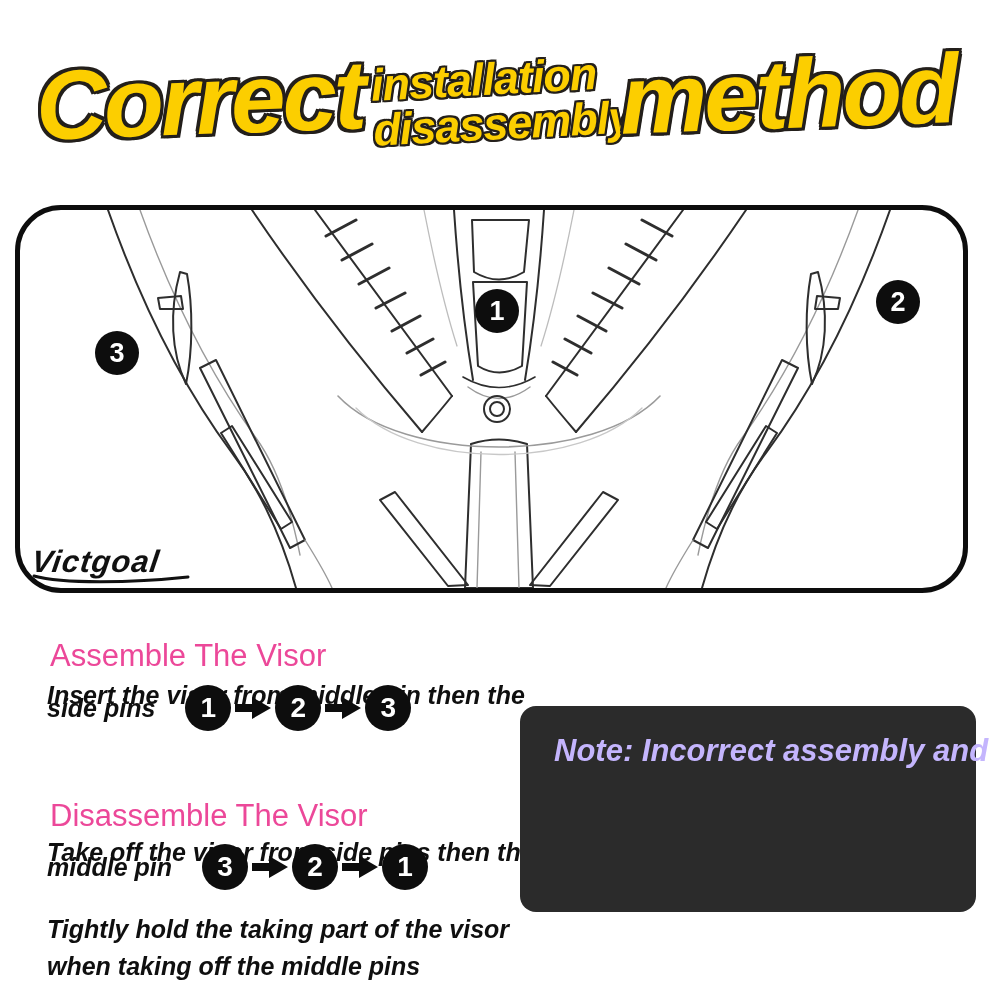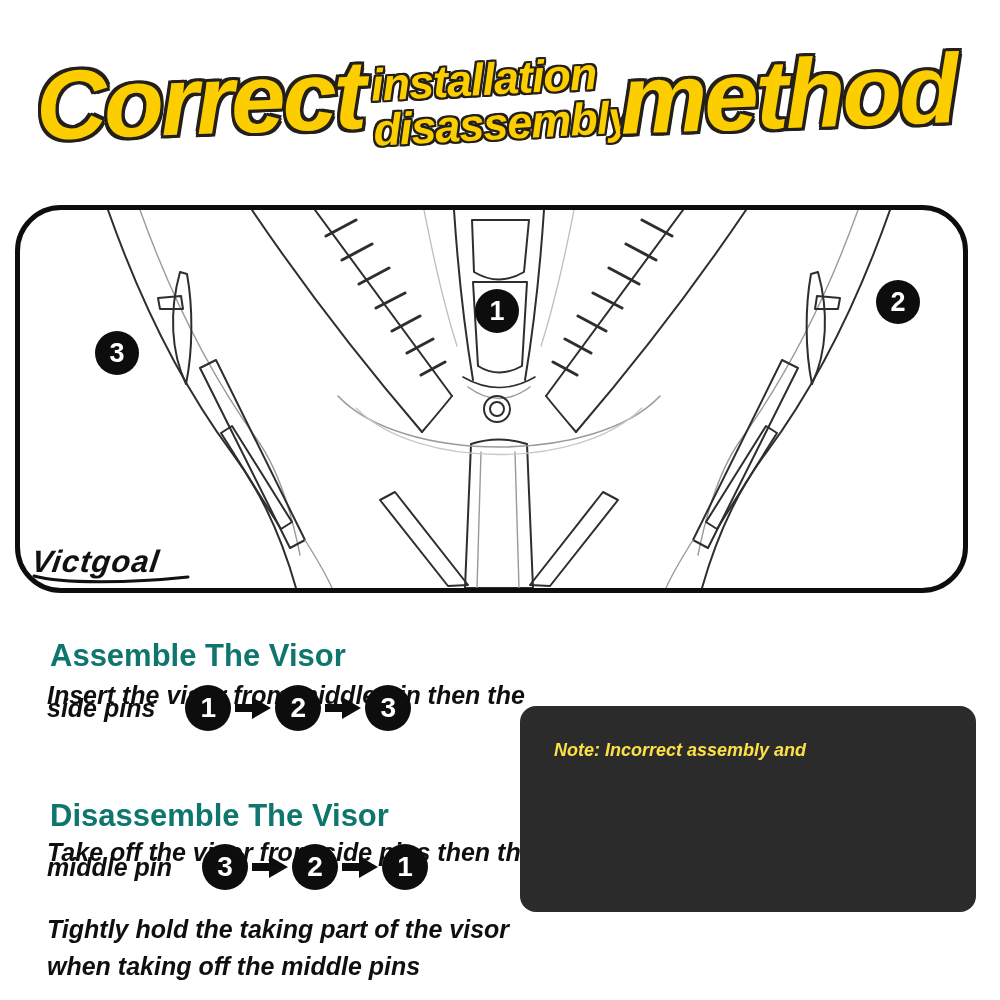--- a/index.html
+++ b/index.html
@@ -31,41 +31,41 @@
   .marker{position:absolute;width:44px;height:44px;border-radius:50%;
           background:#0d0d0d;color:#fff;display:flex;align-items:center;
           justify-content:center;font-weight:bold;font-size:27px;font-style:normal;}
   .m1{left:455px;top:79px;} .m2{left:856px;top:70px;} .m3{left:75px;top:121px;}
   .logo{position:absolute;left:12px;top:334px;width:180px;}
   .logo-text{display:inline-block;font-size:31px;font-weight:bold;font-style:italic;
              letter-spacing:1px;transform:skewX(-8deg);color:#111;}
   .logo-underline{display:block;margin-top:-6px;}
 
   
-  .h2{position:absolute;font-size:31px;font-weight:bold;color:#0f766e;white-space:nowrap;}
+  .h2{position:absolute;font-size:31px;font-weight:normal;color:#ec4899;white-space:nowrap;}
   .body-it{position:absolute;font-size:25px;font-weight:bold;font-style:italic;
            color:#0f0f0f;white-space:nowrap;}
   .h-assemble{left:50px;top:612px;} .l-assemble1{left:47px;top:656px;}
   .h-disassemble{left:50px;top:772px;} .l-disassemble1{left:47px;top:813px;}
   .l-caution1{left:47px;top:890px;} .l-caution2{left:47px;top:927px;}
 
   .seq-row{position:absolute;display:flex;align-items:center;gap:4px;height:48px;}
   .row-assemble{left:47px;top:684px;} .row-disassemble{left:47px;top:843px;}
   .seq-label{position:static;margin-right:26px;font-size:25px;font-weight:bold;
              font-style:italic;color:#0f0f0f;white-space:nowrap;}
   .step{width:46px;height:46px;border-radius:50%;background:#0d0d0d;color:#fff;
         display:flex;align-items:center;justify-content:center;
         font-weight:bold;font-size:28px;font-style:normal;}
   .arrow{display:block;}
 
   
   .note-box{position:absolute;left:520px;top:706px;width:456px;height:206px;
             box-sizing:border-box;background:#2b2b2b;border-radius:16px;
             padding:24px 24px 0 34px;}
-  .note-box p{margin:0;color:#fde047;font-size:18px;font-weight:bold;
+  .note-box p{margin:0;color:#c4b5fd;font-size:31px;font-weight:bold;
               font-style:italic;line-height:41px;white-space:nowrap;}
 </style>
 </head>
 <body>
 
 <div class="page">
 
   <header class="title">
     <span class="t-big t-correct">Correct</span>
     <span class="t-mid">

